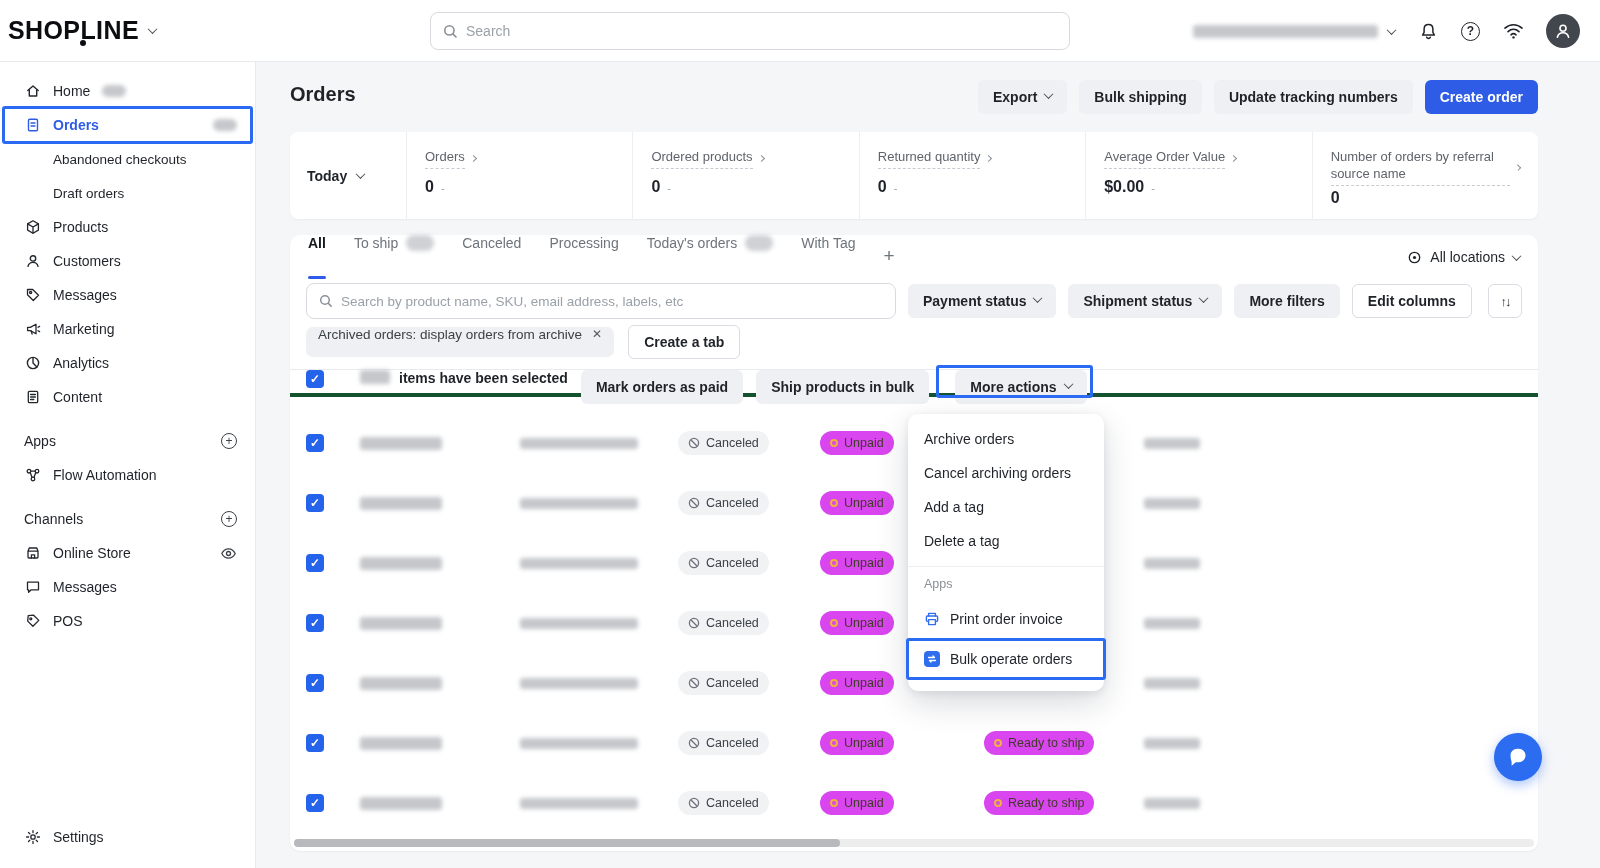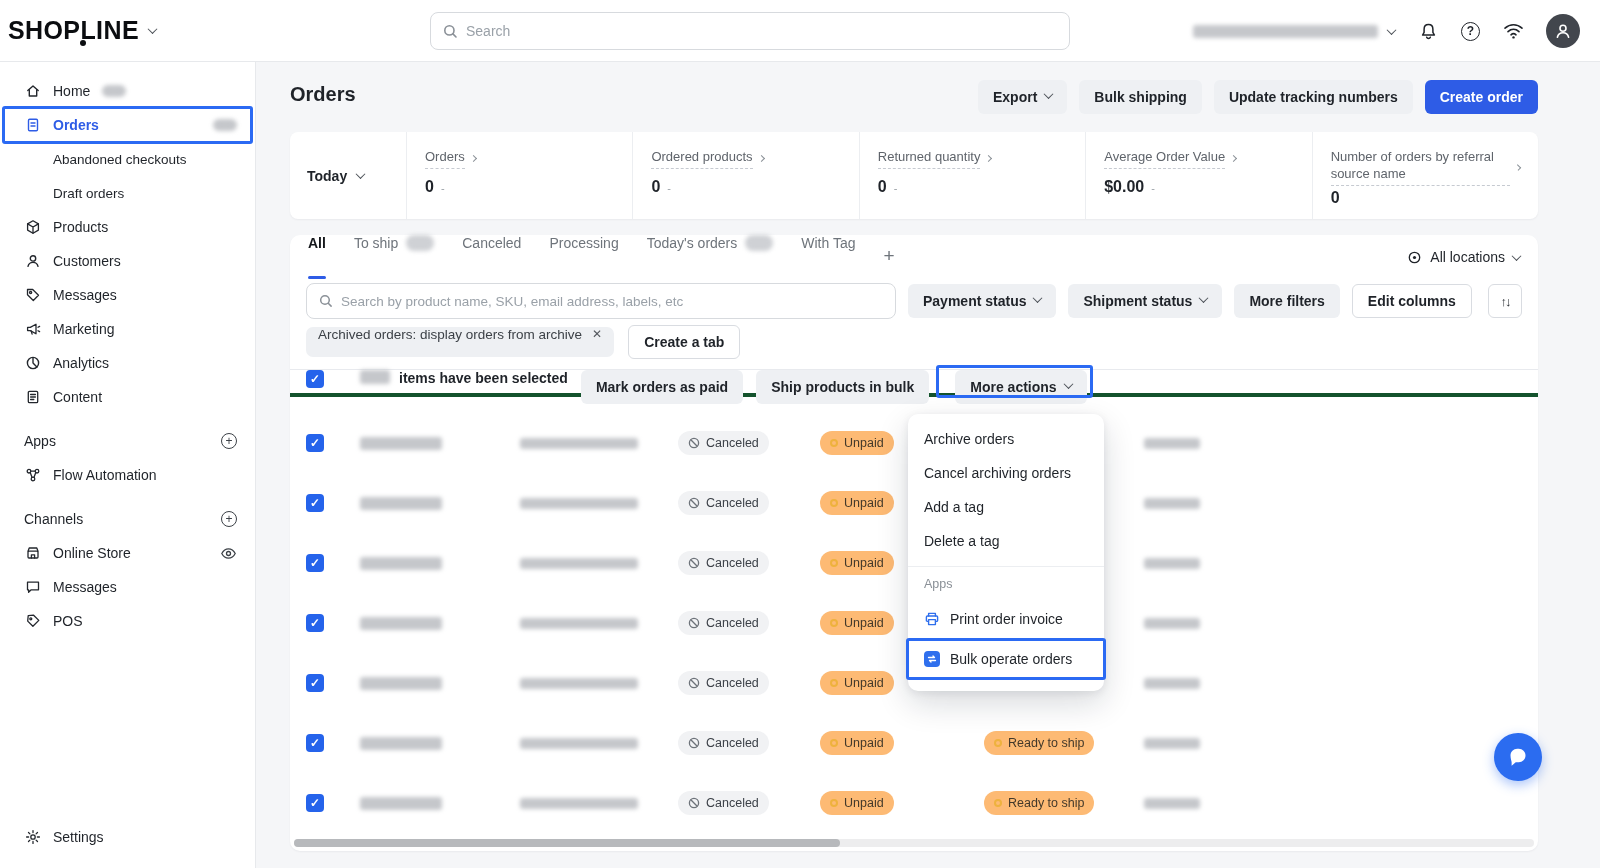--- a/index.html
+++ b/index.html
@@ -87,21 +87,21 @@
   .ma-wrap{margin-left:13px}
   .ma-tut{left:-6px;right:-6px;top:-5px;bottom:-5px}
   
   .rows{position:absolute;top:178px;left:0;right:0}
   .row{position:relative;height:60px}
   .row .cb{position:absolute;left:16px;top:21px}
   .id-blur{position:absolute;left:70px;top:24px;width:82px;height:13px}
   .date-blur{position:absolute;left:230px;top:25px;width:118px;height:11px}
   .right-blur{position:absolute;left:854px;top:25px;width:56px;height:11px}
   .status-chip{height:24px;border-radius:12px;background:#f1f2f4;display:inline-flex;align-items:center;gap:6px;padding:0 10px;font-size:12.5px;color:#3c4148;white-space:nowrap}
-  .warn-chip{background:#fdba74;color:#43392a}
+  .warn-chip{background:#d946ef;color:#43392a}
   .ring{width:8px;height:8px;border:2.5px solid #eeb23e;border-radius:50%;flex:0 0 8px}
   .row .st{position:absolute;left:388px;top:18px}
   .row .pay{position:absolute;left:530px;top:18px}
   .row .ship{position:absolute;left:694px;top:18px}
   .hscroll{position:absolute;left:4px;right:4px;bottom:4px;height:8px;background:#ededee;border-radius:4px}
   .hthumb{position:absolute;left:0;top:0;width:546px;height:8px;background:#b7b9bc;border-radius:4px;cursor:grab}
   
   .menu{position:absolute;left:908px;top:414px;width:196px;background:#fff;border-radius:10px;box-shadow:0 12px 32px rgba(15,23,42,.16),0 2px 8px rgba(15,23,42,.08);padding:8px 0 12px;z-index:8}
   .menu-item{height:34px;display:flex;align-items:center;padding:0 16px;font-size:14px;cursor:pointer}
   .menu-divider{border-top:1px solid #eceef1;margin:8px 0 4px}

